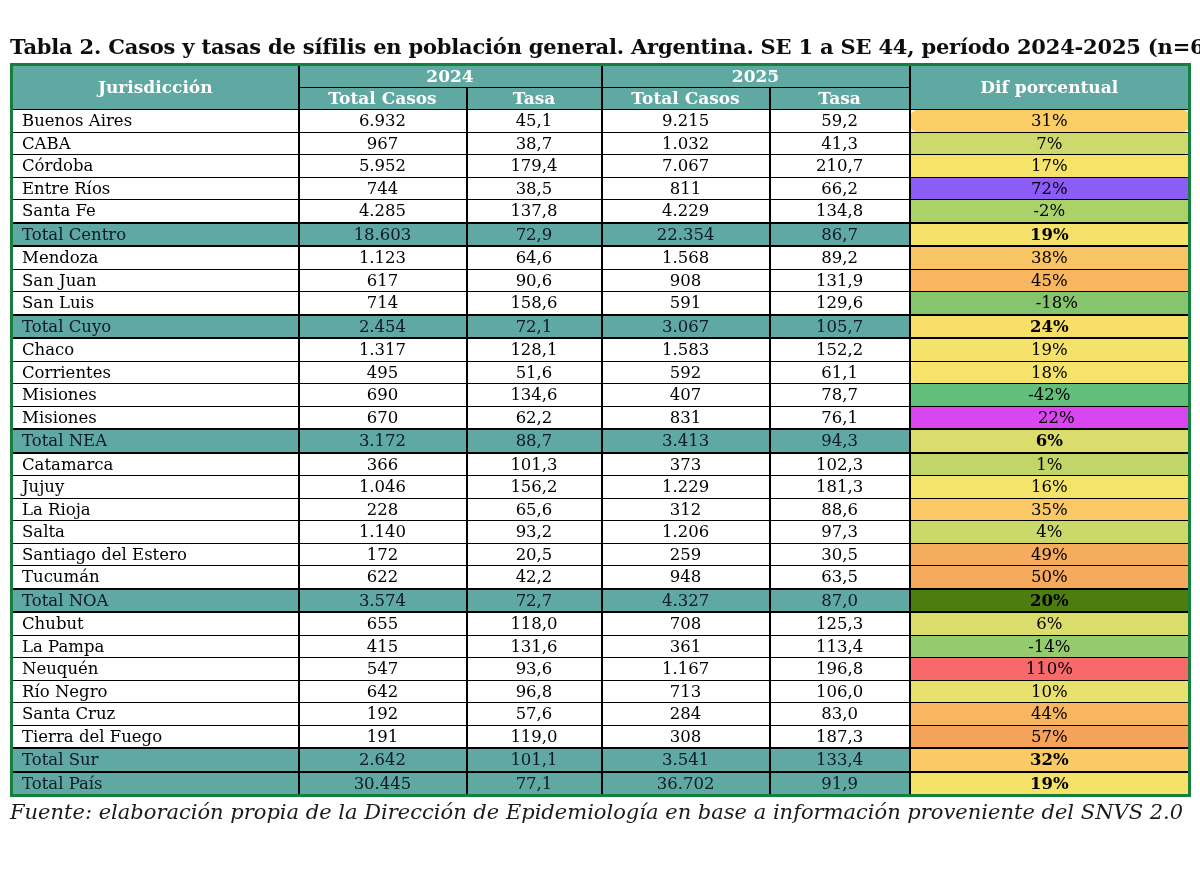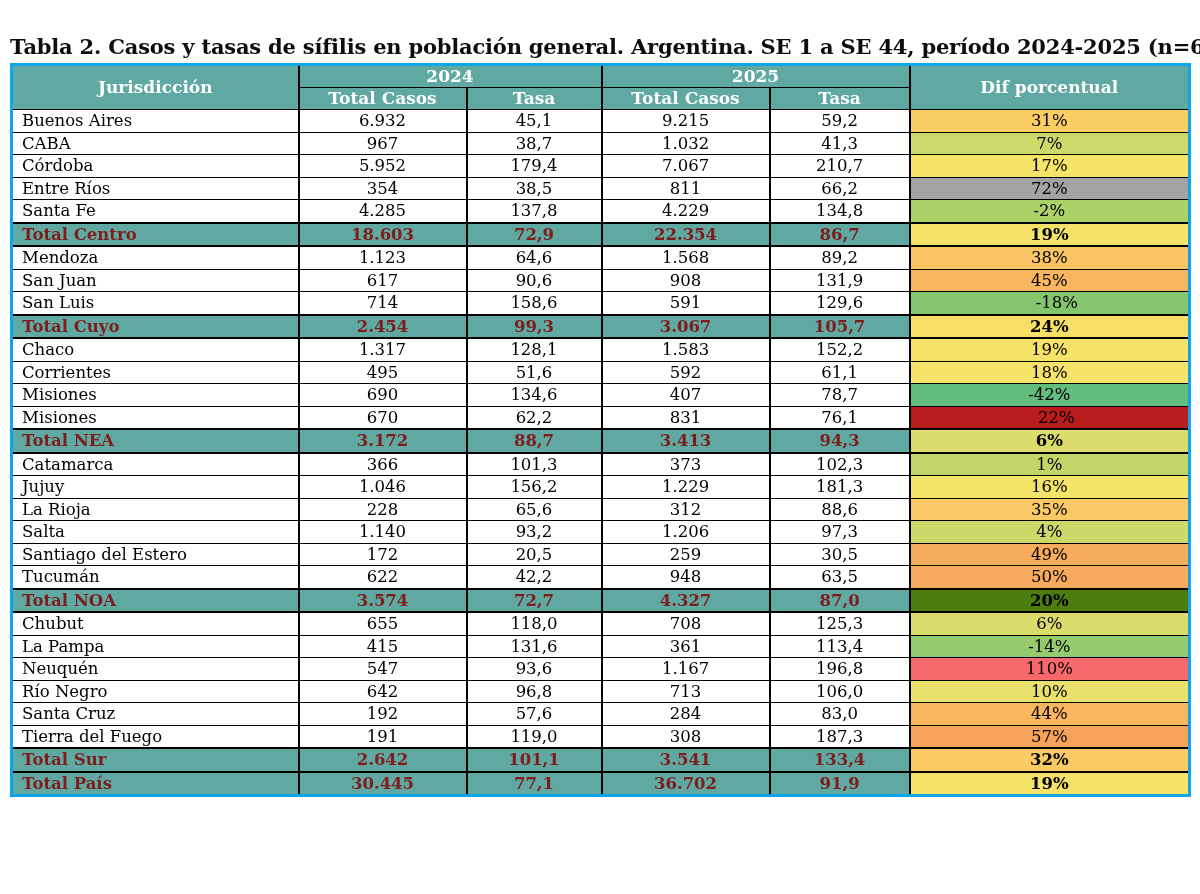--- a/index.html
+++ b/index.html
@@ -22,21 +22,21 @@
     font-weight: bold;
     color: #0d0d0d;
     letter-spacing: -0.2px;
     white-space: nowrap;
   }
   table.stats {
     border-collapse: collapse;
     margin-left: 10px;
     table-layout: fixed;
     width: 1178px;
-    border: 3px solid #0ea5e9;
+    border: 3px solid #15803d;
   }
   col.c-jur   { width: 287px; }
   col.c-cas24 { width: 168px; }
   col.c-tas24 { width: 135px; }
   col.c-cas25 { width: 168px; }
   col.c-tas25 { width: 140px; }
   col.c-dif   { width: 280px; }
 
   th, td {
     border: 1.5px solid #000000;
@@ -62,22 +62,22 @@
     padding-left: 9px;
   }
   td.num {
     text-align: center;
   }
   td.dif {
     text-align: center;
   }
   tr.total td {
     background: #5FA9A2;
-    color: #7f1d1d;
-    font-weight: bold;
+    color: #0f172a;
+    font-weight: normal;
     border-top-width: 2px;
     border-bottom-width: 2px;
   }
   tr.total td.dif {
     color: #000000;
     font-weight: bold;
   }
   .footer {
     margin: 3px 0 0 10px;
     font-size: 21px;
@@ -116,45 +116,45 @@
         <th>Tasa</th>
       </tr>
     </thead>
     <tbody>
         <tr>
           <td class="name">Buenos Aires</td>
           <td class="num">6.932</td>
           <td class="num">45,1</td>
           <td class="num">9.215</td>
           <td class="num">59,2</td>
-          <td class="dif" style="background-color: rgb(251, 206, 101);">31%</td>
+          <td class="dif" style="background-color: rgb(251, 206, 101); border-radius: 8px;">31%</td>
         </tr>
         <tr>
           <td class="name">CABA</td>
           <td class="num">967</td>
           <td class="num">38,7</td>
           <td class="num">1.032</td>
           <td class="num">41,3</td>
           <td class="dif" style="background-color: rgb(205, 217, 106);">7%</td>
         </tr>
         <tr>
           <td class="name">Córdoba</td>
           <td class="num">5.952</td>
           <td class="num">179,4</td>
           <td class="num">7.067</td>
           <td class="num">210,7</td>
           <td class="dif" style="background-color: rgb(245, 228, 104);">17%</td>
         </tr>
         <tr>
           <td class="name">Entre Ríos</td>
-          <td class="num">354</td>
+          <td class="num">744</td>
           <td class="num">38,5</td>
           <td class="num">811</td>
           <td class="num">66,2</td>
-          <td class="dif" style="background-color: #a3a3a3;">72%</td>
+          <td class="dif" style="background-color: #8b5cf6;">72%</td>
         </tr>
         <tr>
           <td class="name">Santa Fe</td>
           <td class="num">4.285</td>
           <td class="num">137,8</td>
           <td class="num">4.229</td>
           <td class="num">134,8</td>
           <td class="dif" style="background-color: rgb(171, 209, 105);">-2%</td>
         </tr>
         <tr class="total">
@@ -185,21 +185,21 @@
           <td class="name">San Luis</td>
           <td class="num">714</td>
           <td class="num">158,6</td>
           <td class="num">591</td>
           <td class="num">129,6</td>
           <td class="dif" style="background-color: rgb(133, 197, 110); padding-left: 21px;">-18%</td>
         </tr>
         <tr class="total">
           <td class="name">Total Cuyo</td>
           <td class="num">2.454</td>
-          <td class="num">99,3</td>
+          <td class="num">72,1</td>
           <td class="num">3.067</td>
           <td class="num">105,7</td>
           <td class="dif" style="background-color: rgb(248, 223, 103); margin-top: 36px;">24%</td>
         </tr>
         <tr>
           <td class="name">Chaco</td>
           <td class="num">1.317</td>
           <td class="num">128,1</td>
           <td class="num">1.583</td>
           <td class="num">152,2</td>
@@ -220,21 +220,21 @@
           <td class="num">407</td>
           <td class="num">78,7</td>
           <td class="dif" style="background-color: rgb(99, 190, 123);">-42%</td>
         </tr>
         <tr>
           <td class="name">Misiones</td>
           <td class="num">670</td>
           <td class="num">62,2</td>
           <td class="num">831</td>
           <td class="num">76,1</td>
-          <td class="dif" style="background-color: #b91c1c; padding-left: 20px;">22%</td>
+          <td class="dif" style="background-color: #d946ef; padding-left: 20px;">22%</td>
         </tr>
         <tr class="total">
           <td class="name">Total NEA</td>
           <td class="num">3.172</td>
           <td class="num">88,7</td>
           <td class="num">3.413</td>
           <td class="num">94,3</td>
           <td class="dif" style="background-color: rgb(218, 221, 108);">6%</td>
         </tr>
         <tr>
@@ -353,14 +353,15 @@
           <td class="name">Total País</td>
           <td class="num">30.445</td>
           <td class="num">77,1</td>
           <td class="num">36.702</td>
           <td class="num">91,9</td>
           <td class="dif" style="background-color: rgb(245, 227, 105);">19%</td>
         </tr>
       </tbody>
   </table>
 
+  <div class="footer">Fuente: elaboración propia de la Dirección de Epidemiología en base a información proveniente del SNVS 2.0</div>
 
 </div>
 
 </body></html>

